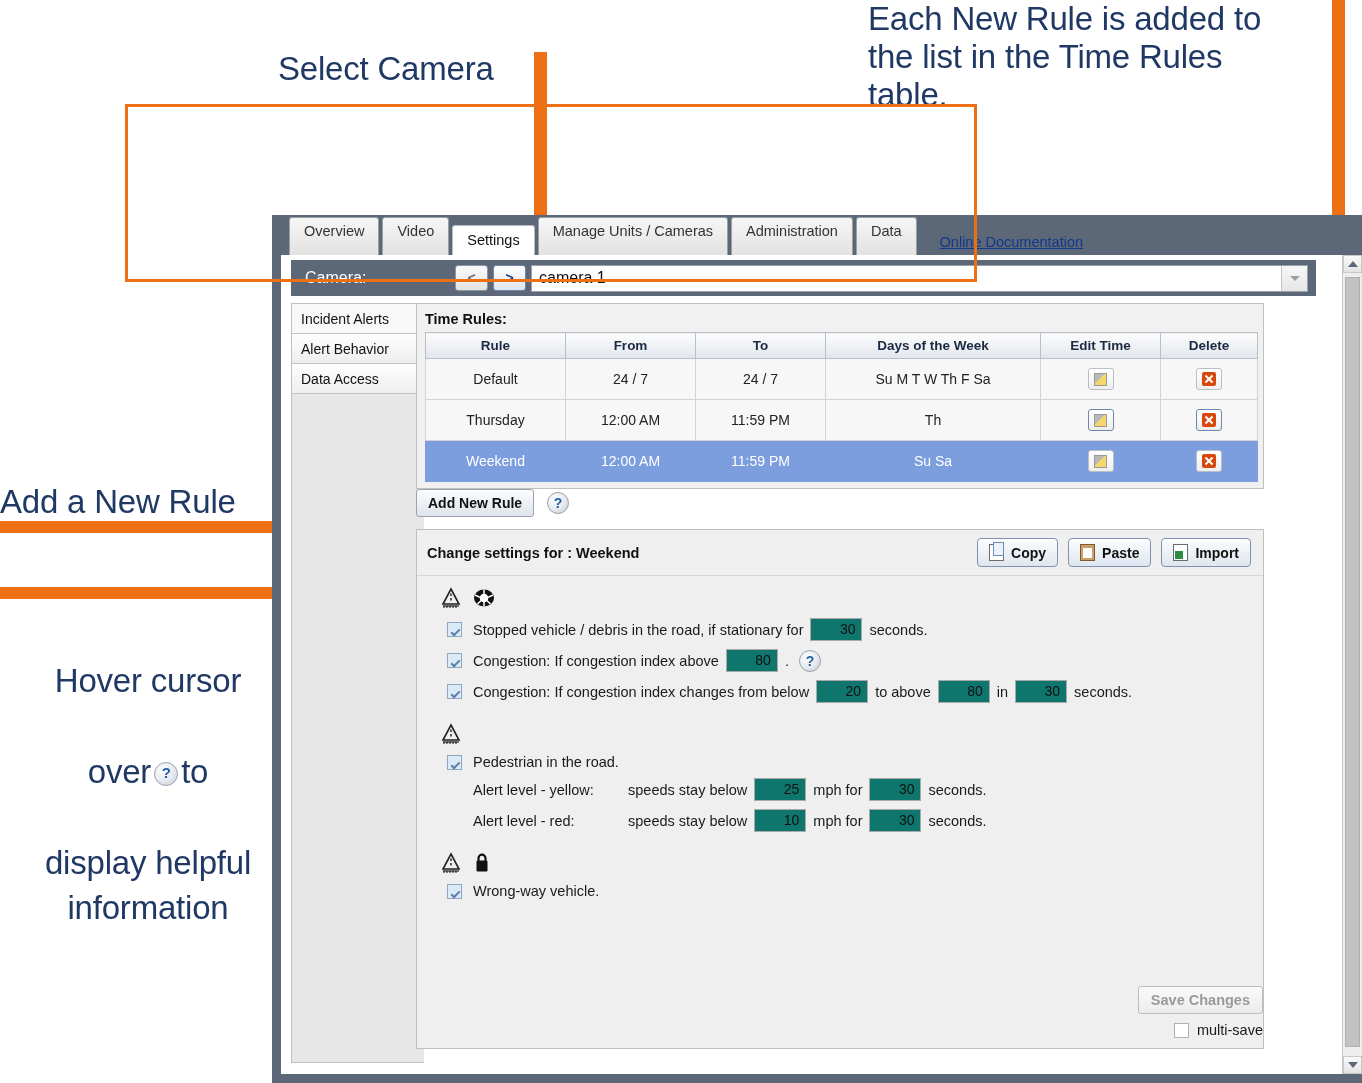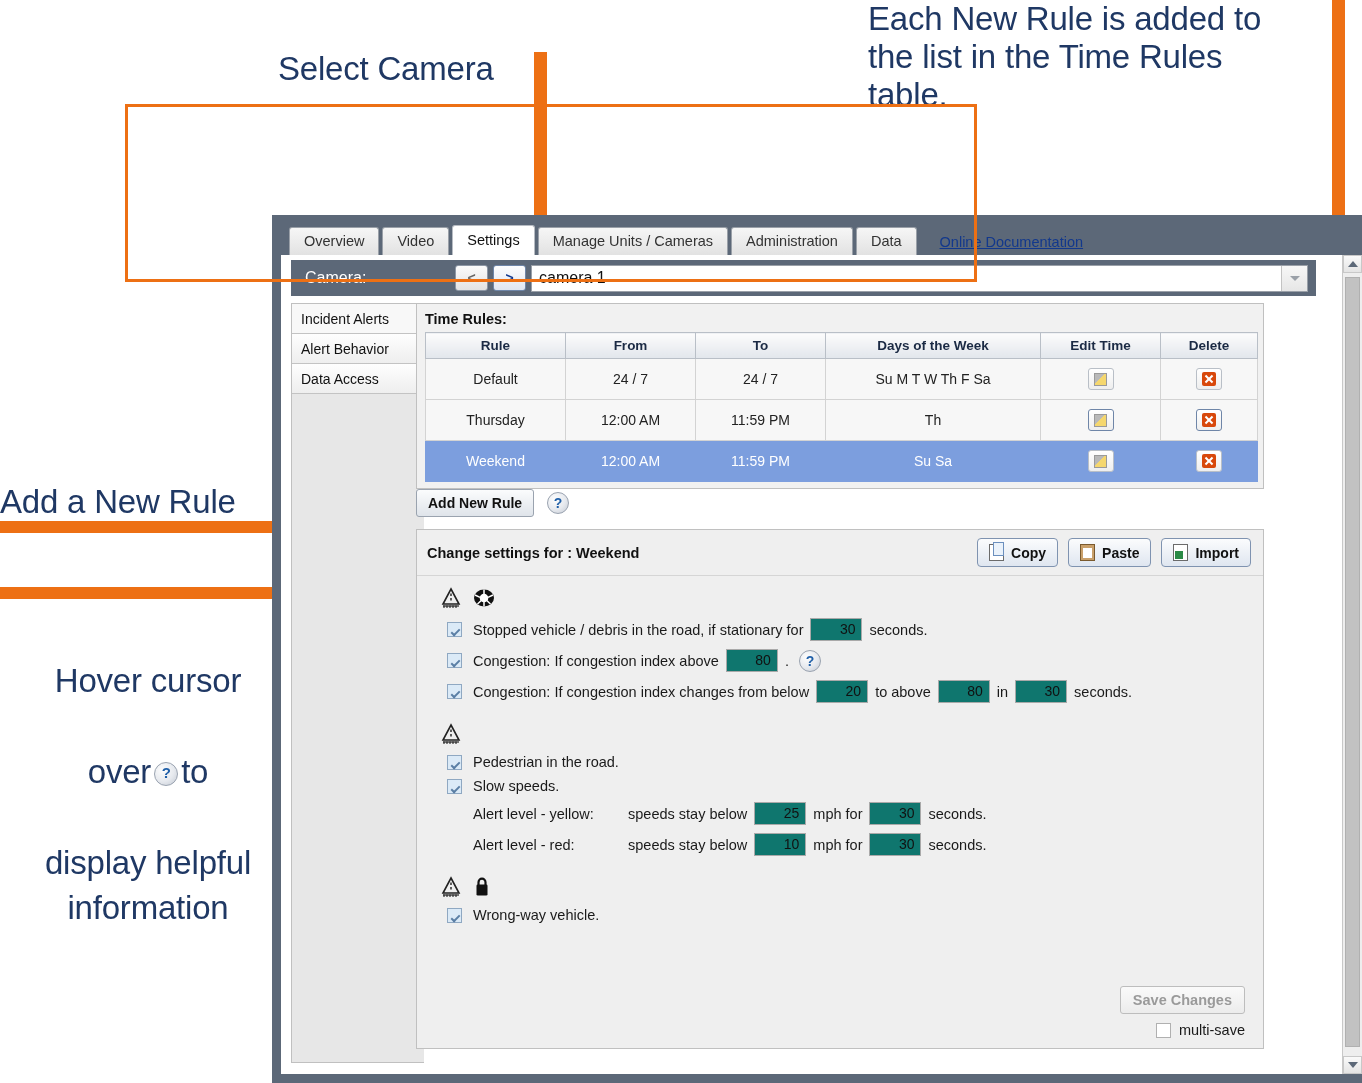--- a/index.html
+++ b/index.html
@@ -63,21 +63,21 @@
   }
 
   
   #tabstrip{
     position:absolute;left:0;top:0;width:1081px;height:31px;
     background:#5C6878;
     display:flex;align-items:flex-end;
     padding-left:8px;box-sizing:border-box;
   }
   .tab{
-    height:28px;line-height:26px;
+    height:38px;line-height:26px;
     background:linear-gradient(to bottom,#f6f6f6 0%,#e2e2e2 100%);
     border:1px solid #9aa0a8;border-bottom:none;
     color:#333;font-size:14.5px;
     padding:0 14px;margin-right:3px;
     border-radius:3px 3px 0 0;
     box-sizing:border-box;
     white-space:nowrap;
   }
   .tab.active{
     height:30px;line-height:29px;
@@ -265,21 +265,21 @@
   .numbox{
     width:52px;height:23px;background:#0f766e;border:1px solid #a9a9a9;
     font-size:14px;color:#111;text-align:right;
     padding-right:6px;margin:0 7px;box-sizing:border-box;
     line-height:21px;
   }
   .indent-row{display:flex;align-items:center;padding:4px 0 4px 56px;font-size:14.5px;color:#1a1a1a;}
   .lvl-label{width:155px;}
 
   #save-area{
-    position:absolute;right:18px;bottom:10px;text-align:right;
+    position:absolute;right:0;bottom:10px;text-align:right;
   }
   #save-btn{
     background:linear-gradient(to bottom,#fafafa,#ececec);
     border:1px solid #bdbdbd;border-radius:3px;
     font-size:14.5px;color:#9a9a9a;font-weight:bold;
     padding:5px 12px;cursor:default;box-sizing:border-box;
   }
   #multisave-row{display:flex;align-items:center;justify-content:flex-end;margin-top:8px;font-size:14.5px;color:#1a1a1a;}
   #multisave-row .chk{margin-right:8px;}
 
@@ -500,24 +500,20 @@
               <path d="M12 6.5 L12 9 M12 11 L12 13.5" stroke="#222" stroke-width="1.4"></path>
               <path d="M4 19h16" stroke="#222" stroke-width="1.2"></path>
               <path d="M5 18.5v2.5M8 18.5v2.5M11 18.5v2.5M14 18.5v2.5M17 18.5v2.5" stroke="#222" stroke-width="1.1"></path>
             </svg>
           </div>
 
           <div class="chk-row">
             <span class="chk on"></span>
             <span>Pedestrian in the road.</span>
           </div>
-          <div class="chk-row">
-            <span class="chk on"></span>
-            <span>Slow speeds.</span>
-          </div>
 
           <div class="indent-row">
             <span class="lvl-label">Alert level - yellow:</span>
             <span>speeds stay below</span>
             <span class="numbox">25</span>
             <span>mph for</span>
             <span class="numbox">30</span>
             <span>seconds.</span>
           </div>
           <div class="indent-row">

